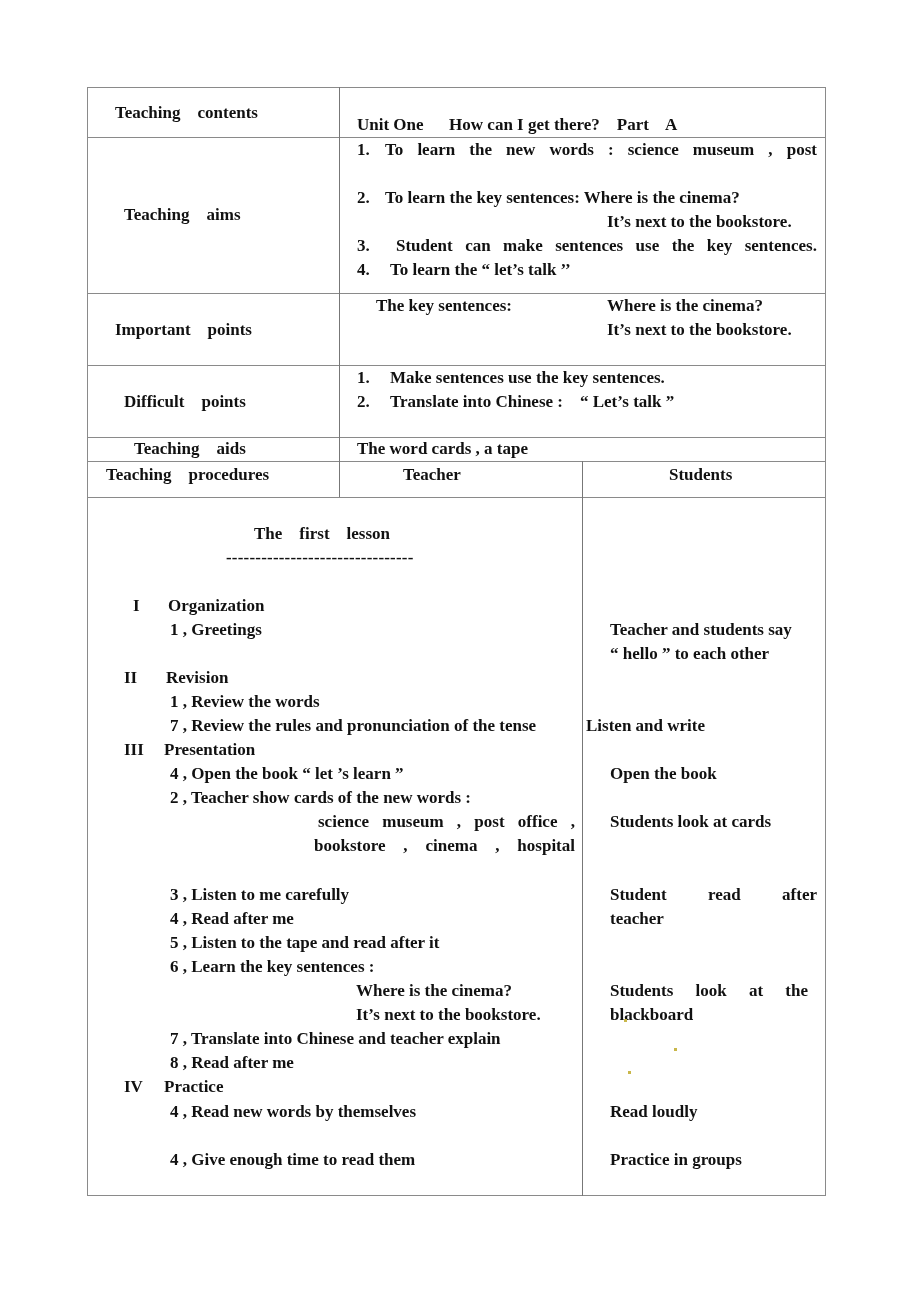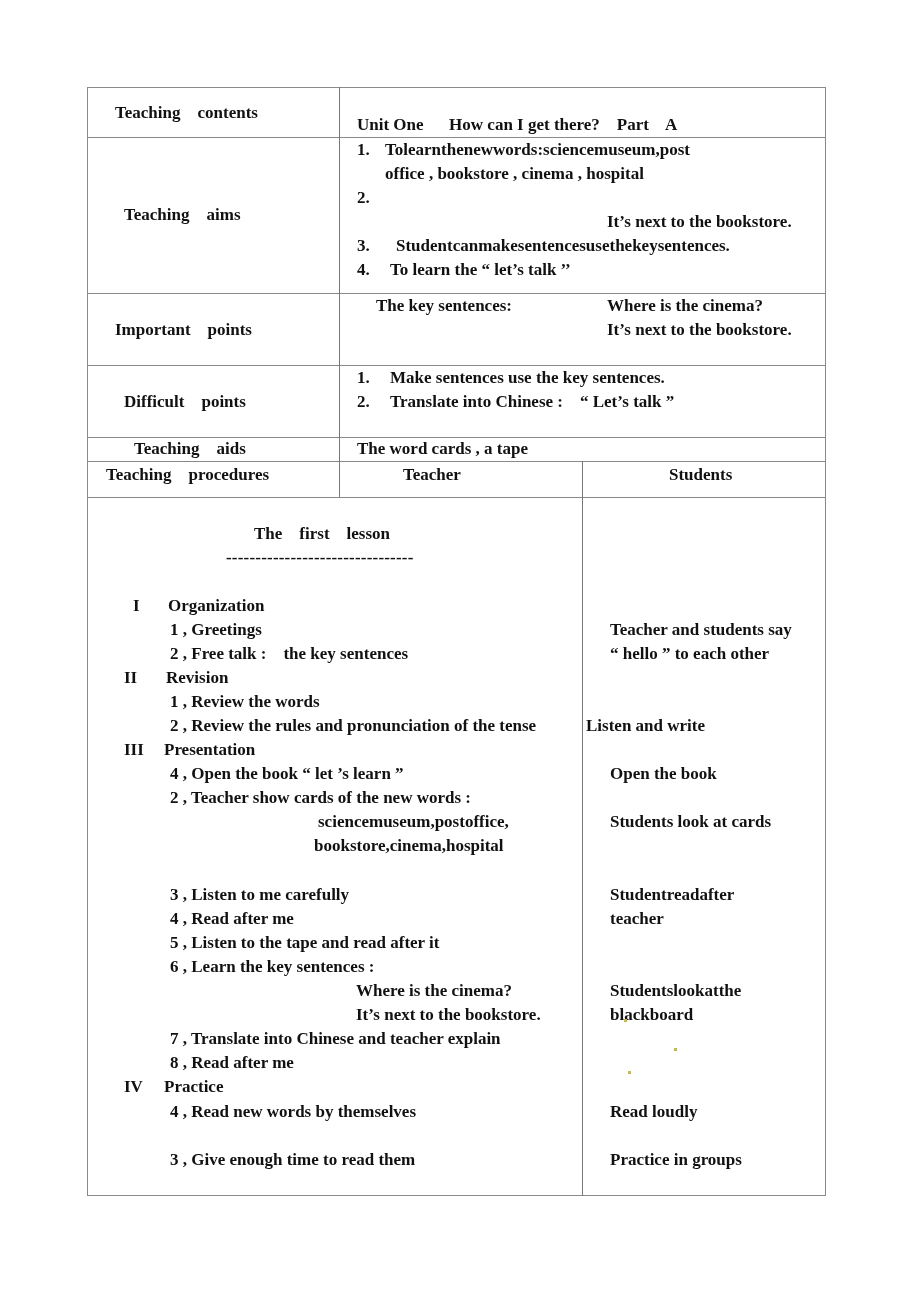--- a/index.html
+++ b/index.html
@@ -4,21 +4,21 @@
 <style>
   html, body { margin:0; padding:0; background:#ffffff; }
   body { width:920px; height:1302px; position:relative; overflow:hidden;
          font-family:"Liberation Serif", "DejaVu Serif", serif; font-weight:bold; color:#111; font-size:17px; }
   .page { position:absolute; left:0; top:0; width:766px; height:1302px; }
   .tbl { position:absolute; left:87px; top:87px; width:739px; height:1109px;
          border:1px solid #8a8a8a; box-sizing:border-box; }
   .hline { position:absolute; left:87px; width:739px; height:0; border-top:1px solid #8a8a8a; }
   .vline { position:absolute; width:0; border-left:1px solid #777; }
   .t { position:absolute; white-space:pre; line-height:24px; }
-  .just { position:absolute; display:flex; line-height:24px; white-space:pre; }
+  .just { position:absolute; display:flex; justify-content:space-between; line-height:24px; white-space:pre; }
   .dot { position:absolute; width:3px; height:3px; background:#c9b74a; }
 </style>
 </head>
 <body>
 
 <div class="page">
 
   <div class="tbl"></div>
   <div class="hline" style="top:137px"></div>
   <div class="hline" style="top:293px"></div>
@@ -39,22 +39,22 @@
     <span>learn</span>
     <span>the</span>
     <span>new</span>
     <span>words</span>
     <span>:</span>
     <span>science</span>
     <span>museum</span>
     <span>,</span>
     <span>post</span>
   </div>
-  <div class="t" style="left:385px; top:162px">office , bookstore , cinema , hospital</div>
   <div class="t" style="left:357px; top:186px">2.</div>
+  <div class="t" style="left:385px; top:186px">To learn the key sentences: Where is the cinema?</div>
   <div class="t" style="left:607px; top:210px">It’s next to the bookstore.</div>
   <div class="t" style="left:357px; top:234px">3.</div>
   <div class="just" style="left:396px; top:234px; width:421px">
     <span>Student</span>
     <span>can</span>
     <span>make</span>
     <span>sentences</span>
     <span>use</span>
     <span>the</span>
     <span>key</span>
@@ -80,26 +80,25 @@
   <div class="t" style="left:106px; top:463px">Teaching    procedures</div>
   <div class="t" style="left:403px; top:463px">Teacher</div>
   <div class="t" style="left:669px; top:463px">Students</div>
 
   <div class="t" style="left:254px; top:522px">The    first    lesson</div>
   <div class="t" style="left:226px; top:546px; letter-spacing:0.2px">--------------------------------</div>
 
   <div class="t" style="left:133px; top:594px">I</div>
   <div class="t" style="left:168px; top:594px">Organization</div>
   <div class="t" style="left:170px; top:618px">1 , Greetings</div>
-  <div class="t" style="left:170px; top:642px">2 , Free talk :    the key sentences</div>
 
   <div class="t" style="left:124px; top:666px">II</div>
   <div class="t" style="left:166px; top:666px">Revision</div>
   <div class="t" style="left:170px; top:690px">1 , Review the words</div>
-  <div class="t" style="left:170px; top:714px">2 , Review the rules and pronunciation of the tense</div>
+  <div class="t" style="left:170px; top:714px">7 , Review the rules and pronunciation of the tense</div>
 
   <div class="t" style="left:124px; top:738px">III</div>
   <div class="t" style="left:164px; top:738px">Presentation</div>
   <div class="t" style="left:170px; top:762px">4 , Open the book “ let ’s learn ”</div>
   <div class="t" style="left:170px; top:786px">2 , Teacher show cards of the new words :</div>
   <div class="just" style="left:318px; top:810px; width:257px">
     <span>science</span>
     <span>museum</span>
     <span>,</span>
     <span>post</span>
@@ -118,21 +117,21 @@
   <div class="t" style="left:170px; top:931px">5 , Listen to the tape and read after it</div>
   <div class="t" style="left:170px; top:955px">6 , Learn the key sentences :</div>
   <div class="t" style="left:356px; top:979px">Where is the cinema?</div>
   <div class="t" style="left:356px; top:1003px">It’s next to the bookstore.</div>
   <div class="t" style="left:170px; top:1027px">7 , Translate into Chinese and teacher explain</div>
   <div class="t" style="left:170px; top:1051px">8 , Read after me</div>
 
   <div class="t" style="left:124px; top:1075px">IV</div>
   <div class="t" style="left:164px; top:1075px">Practice</div>
   <div class="t" style="left:170px; top:1100px">4 , Read new words by themselves</div>
-  <div class="t" style="left:170px; top:1148px">3 , Give enough time to read them</div>
+  <div class="t" style="left:170px; top:1148px">4 , Give enough time to read them</div>
 
   <div class="t" style="left:610px; top:618px">Teacher and students say</div>
   <div class="t" style="left:610px; top:642px">“ hello ” to each other</div>
   <div class="t" style="left:586px; top:714px">Listen and write</div>
   <div class="t" style="left:610px; top:762px">Open the book</div>
   <div class="t" style="left:610px; top:810px">Students look at cards</div>
   <div class="just" style="left:610px; top:883px; width:207px">
     <span>Student</span>
     <span>read</span>
     <span>after</span>

